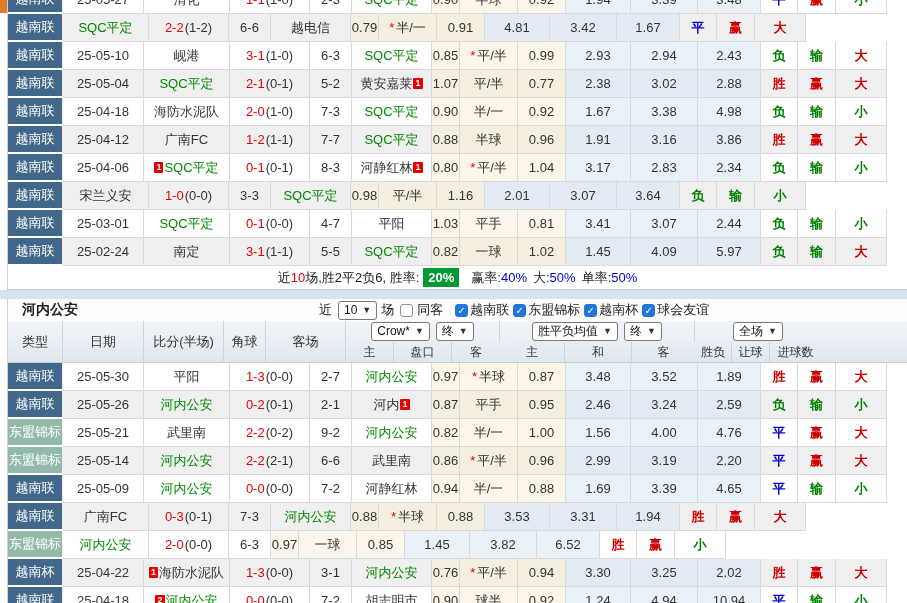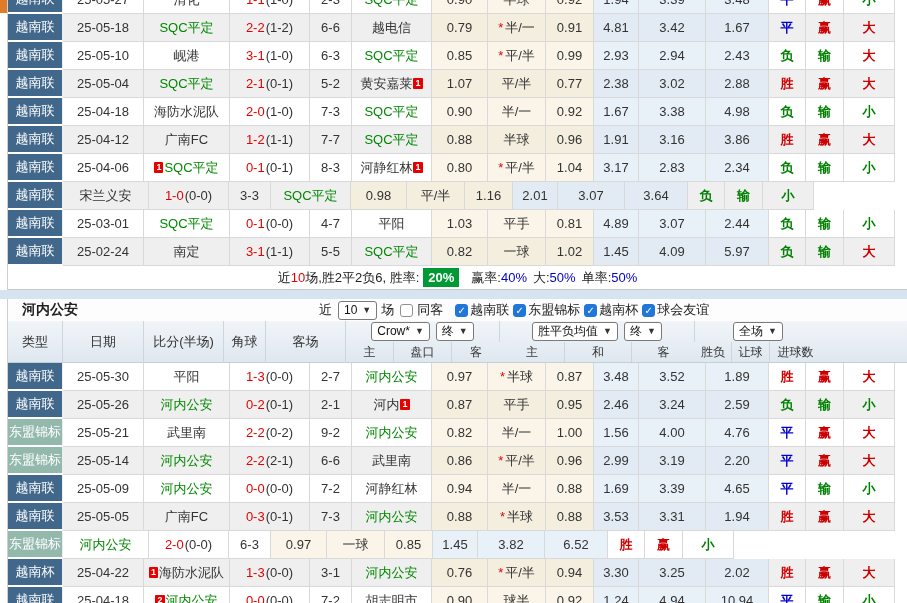--- a/index.html
+++ b/index.html
@@ -10,22 +10,22 @@
   .gap-strip{position:absolute;top:290px;left:0;width:907px;height:9px;background:#d6e3f0;}
   .module-bottom{position:absolute;top:299px;left:0;width:907px;background:#fff;}
 
   .tbl{margin-left:7px;width:900px;border-left:1px solid #d0d0d0;box-sizing:border-box;}
   .tr{display:flex;height:28px;}
   .td{box-sizing:border-box;height:28px;display:flex;align-items:center;justify-content:center;
       border-right:1px solid #d9d9d9;border-bottom:1px solid #d9d9d9;font-size:13px;color:#333;gap:1px;}
   .c-type{width:55px;color:#fff;border-right:1px solid #eee;border-bottom:2px solid #fff;font-size:13px;}
   .t-blue{background:#41678b;} .t-green{background:#92b9ac;}
   .c-date{width:81px;} .c-home{width:86px;} .c-score{width:80px;} .c-corner{width:42px;} .c-away{width:80px;}
-  .c-ahh{width:56px;} .c-ahl{width:58px;} .c-aha{width:48px;}
-  .c-euh{width:45px;} .c-eud{width:67px;} .c-eua{width:63px;}
+  .c-ahh{width:28px;} .c-ahl{width:58px;} .c-aha{width:48px;}
+  .c-euh{width:65px;} .c-eud{width:67px;} .c-eua{width:63px;}
   .c-r1{width:37px;} .c-r2{width:38px;} .c-r3{width:51px;}
   .tr:nth-child(odd) .base{background:#fff;}
   .tr:nth-child(even) .base{background:#efefef;}
   .tr:nth-child(odd) .ah{background:#faf5e8;}
   .tr:nth-child(even) .ah{background:#f4eedf;}
   .tr:nth-child(odd) .eu{background:#e9f1f8;}
   .tr:nth-child(even) .eu{background:#e2ebf3;}
   .team{color:#333;cursor:pointer;} .team.green{color:#008800;}
   .ft{color:#e60000;} .ht{color:#333;}
   .star{color:#e60000;margin-right:1px;}
@@ -92,21 +92,20 @@
           <div class="td c-aha ah">0.92</div>
           <div class="td c-euh eu">1.94</div>
           <div class="td c-eud eu">3.39</div>
           <div class="td c-eua eu">3.48</div>
           <div class="td c-r1 base res blue">平</div>
           <div class="td c-r2 base res red">赢</div>
           <div class="td c-r3 base res green">小</div>
         </div>
         <div class="tr">
           <div class="td c-type t-blue">越南联</div>
-          <div class="td c-date base">25-05-18</div>
           <div class="td c-home base">
             <span class="team green">SQC平定</span>
           </div>
           <div class="td c-score base">
             <span class="ft">2-2</span>
             <span class="ht">(1-2)</span>
           </div>
           <div class="td c-corner base">6-6</div>
           <div class="td c-away base">
             <span class="team">越电信</span>
@@ -296,21 +295,21 @@
           </div>
           <div class="td c-corner base">4-7</div>
           <div class="td c-away base">
             <span class="team">平阳</span>
           </div>
           <div class="td c-ahh ah">1.03</div>
           <div class="td c-ahl ah">
             <span>平手</span>
           </div>
           <div class="td c-aha ah">0.81</div>
-          <div class="td c-euh eu">4.89</div>
+          <div class="td c-euh eu">3.41</div>
           <div class="td c-eud eu">3.07</div>
           <div class="td c-eua eu">2.44</div>
           <div class="td c-r1 base res green">负</div>
           <div class="td c-r2 base res green">输</div>
           <div class="td c-r3 base res green">小</div>
         </div>
         <div class="tr">
           <div class="td c-type t-blue">越南联</div>
           <div class="td c-date base">25-02-24</div>
           <div class="td c-home base">
@@ -562,21 +561,20 @@
           <div class="td c-aha ah">0.88</div>
           <div class="td c-euh eu">1.69</div>
           <div class="td c-eud eu">3.39</div>
           <div class="td c-eua eu">4.65</div>
           <div class="td c-r1 base res blue">平</div>
           <div class="td c-r2 base res green">输</div>
           <div class="td c-r3 base res green">小</div>
         </div>
         <div class="tr">
           <div class="td c-type t-blue">越南联</div>
-          <div class="td c-date base">25-05-05</div>
           <div class="td c-home base">
             <span class="team">广南FC</span>
           </div>
           <div class="td c-score base">
             <span class="ft">0-3</span>
             <span class="ht">(0-1)</span>
           </div>
           <div class="td c-corner base">7-3</div>
           <div class="td c-away base">
             <span class="team green">河内公安</span>

